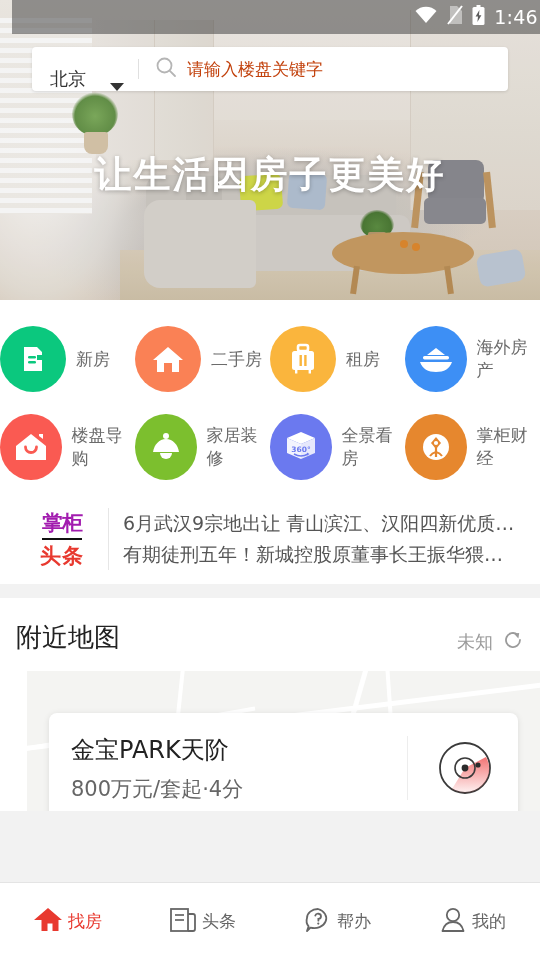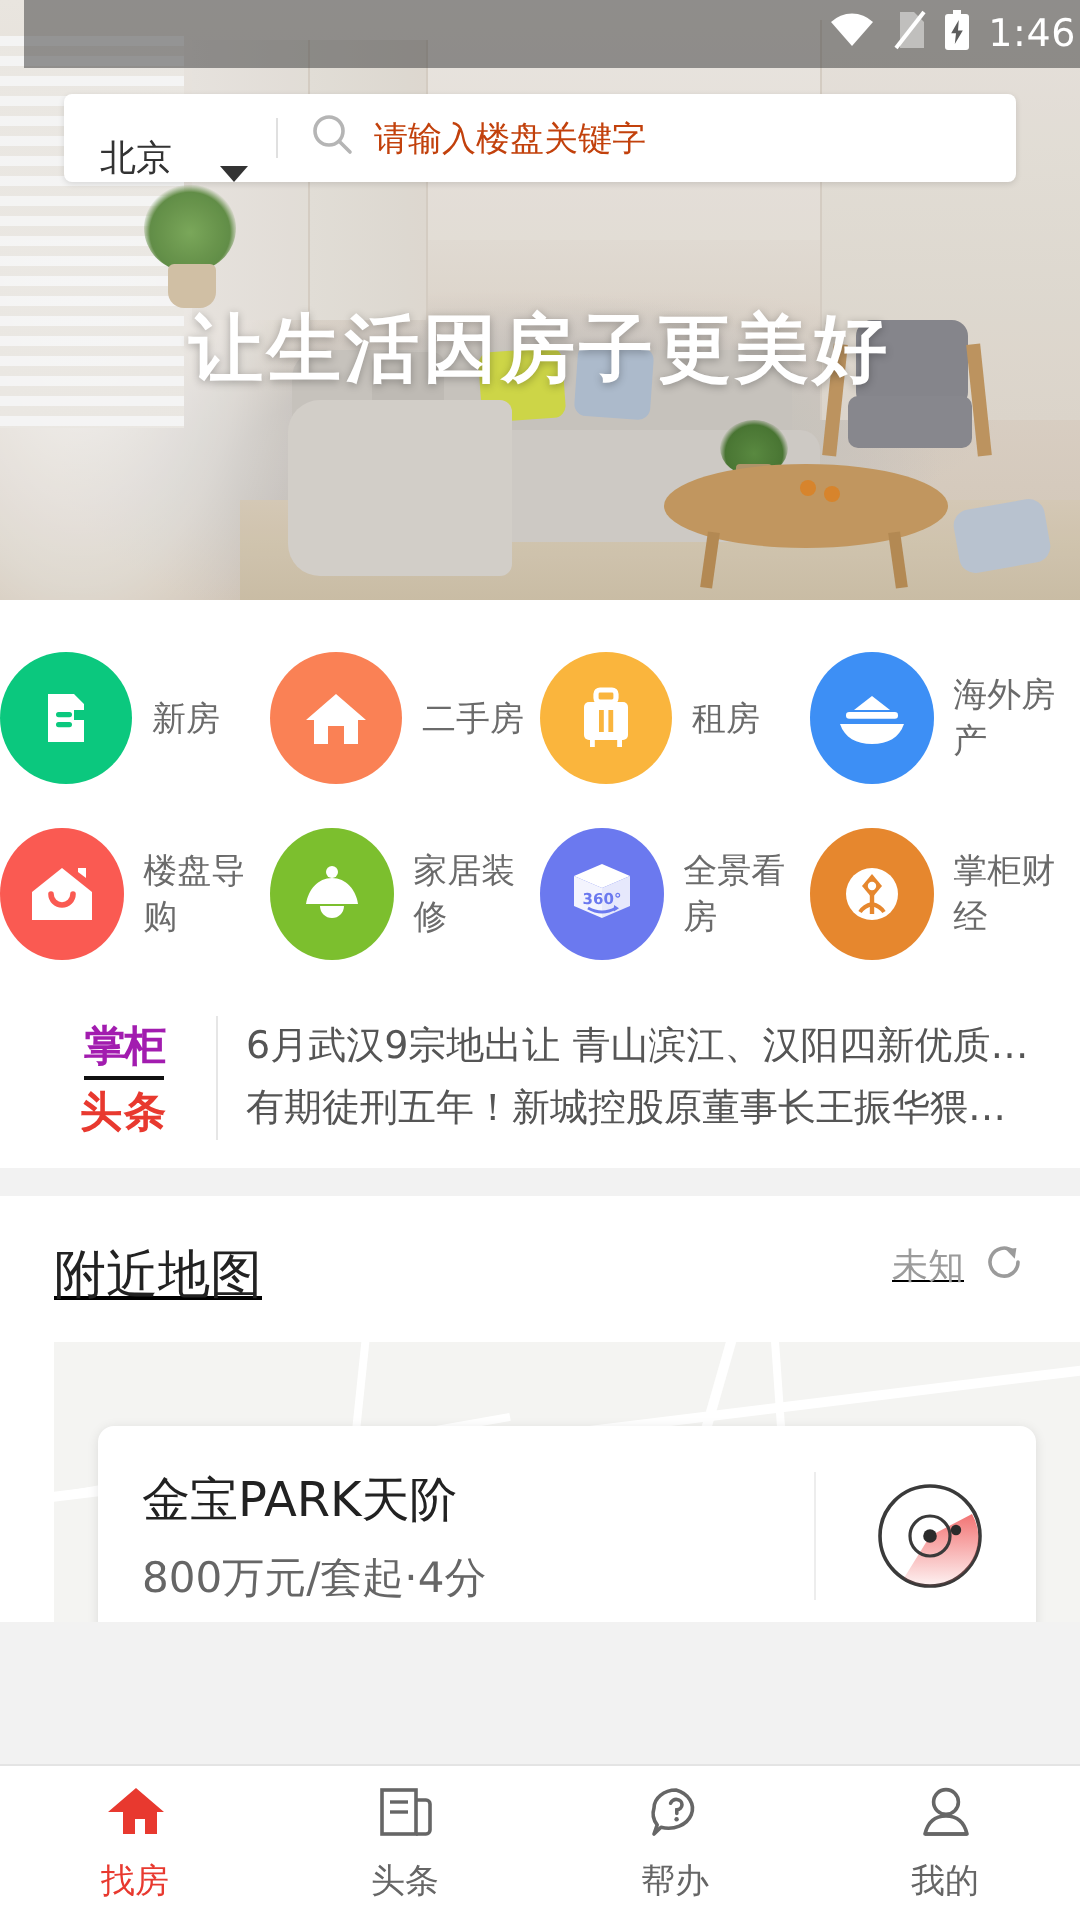--- a/index.html
+++ b/index.html
@@ -126,21 +126,21 @@
   .logo-top { font-size:21px; font-weight:bold; color:#a21caf; letter-spacing:-1px; border-bottom:2px solid #111; display:inline-block; padding-bottom:1px;}
   .logo-bot { font-size:21px; font-weight:bold; color:#e8392f; letter-spacing:1px; margin-top:2px;}
   .news-div { width:1px; background:#e6e6e6; align-self:stretch; margin:0 14px 0 4px; }
   .news-list { flex:1; overflow:hidden; }
   .news-item { font-size:19px; color:#555; line-height:31px; white-space:nowrap; overflow:hidden; text-overflow:ellipsis; }
 
   .gap { height:14px; background:#f2f2f2; }
 
   
   .map-sec { background:#fff; }
-  .map-head { display:flex; align-items:flex-start; justify-content:space-between; padding:22px 27px 16px;text-decoration:underline; }
+  .map-head { display:flex; align-items:flex-end; justify-content:space-between; padding:22px 16px 16px; }
   .map-title { font-size:26px; color:#222; font-weight:500; }
   .map-right { display:flex; align-items:center; gap:9px; cursor:pointer;}
   .map-status { font-size:18px; color:#9b9b9b; }
   .map-body { position:relative; height:140px; background:#f4f4f2; overflow:hidden;margin-left:27px; }
   .road { position:absolute; background:#fff; }
   .r1 { left:-20px; top:38px; width:640px; height:5px; transform:rotate(-7deg); }
   .r2 { left:150px; top:-10px; width:4px; height:90px; transform:rotate(6deg); }
   .r3 { left:330px; top:-14px; width:5px; height:70px; transform:rotate(16deg); }
   .r4 { left:360px; top:-10px; width:4px; height:62px; transform:rotate(-4deg); }
   .r5 { left:-30px; top:58px; width:260px; height:4px; transform:rotate(-10deg); }
@@ -154,21 +154,21 @@
   .prop-sub { font-size:21px; color:#666; }
   .prop-div { width:1px; height:64px; background:#ededed; margin:0 26px 0 8px; }
   .prop-icon { width:62px; flex:0 0 62px; display:flex; align-items:center; justify-content:center;}
 
   
   .tabbar {
     position:absolute; left:0; bottom:0; width:540px; height:78px;
     background:#fff; border-top:1px solid #e4e4e4;
     display:flex; z-index:10;
   }
-  .tab { flex:1; display:flex; flex-direction:column; align-items:center; justify-content:center; gap:5px; cursor:pointer;}
+  .tab { flex:1; display:flex; flex-direction:row; align-items:center; justify-content:center; gap:5px; cursor:pointer;}
   .tab-label { font-size:17px; color:#666; }
   .tab.active .tab-label { color:#e8392f; }
 </style>
 </head>
 <body>
 
 <div class="hero">
   <div class="hero-photo">
     <div class="hero-wall"></div>
     <div class="hero-win"></div>

